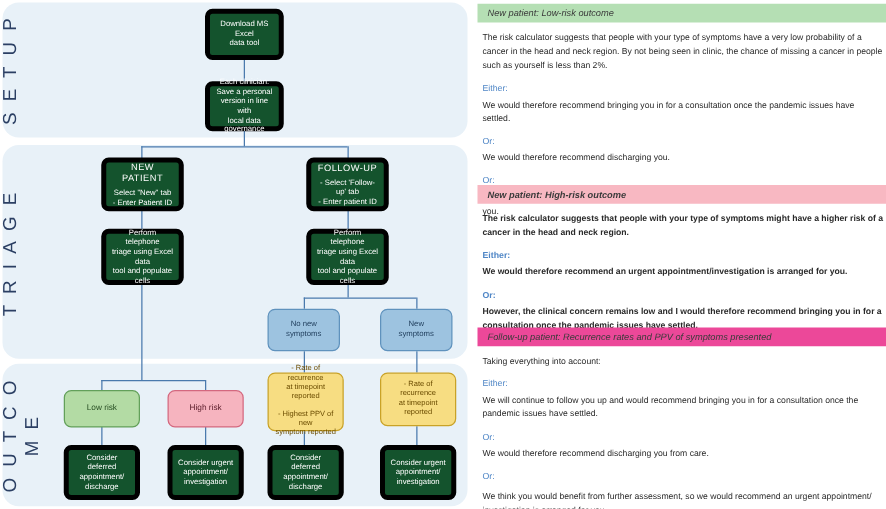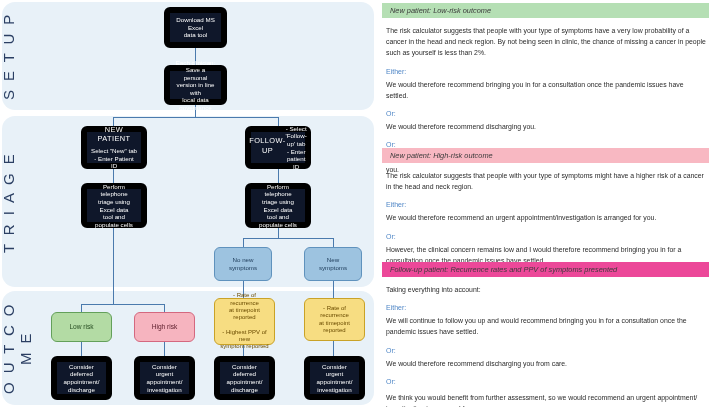--- a/index.html
+++ b/index.html
@@ -51,21 +51,21 @@
     border-radius:6px;
     display:flex;
     align-items:center;
     justify-content:center;
     text-align:center;
     line-height:1.22;
     padding:2px 4px;
     white-space:pre-line;
   }
   .bx-blue{
-    background:#0f172a;border:6px solid #000000;color:#ffffff;
+    background:#14532d;border:4px solid #000000;color:#ffffff;
     font-size:6.2px;
   }
   .bx-lblue{
     background:#9dc3e0;border:1px solid #5f92bd;color:#1d3b59;
     font-size:6.2px;
   }
   .bx-green{
     background:#b3dba4;border:1px solid #63a05a;color:#274d22;
     font-size:6.6px;
   }
@@ -157,21 +157,21 @@
 Save a personal
 version in line with
 local data governance</div>
 
     <div class="box bx-blue bx-head" style="left:81px;top:126px;width:66px;height:43px;flex-direction:column;">
       <span class="hdline">NEW PATIENT</span>
       <span class="boxinner" style="font-size:6.2px;white-space:pre-line;">Select "New" tab
 - Enter Patient ID</span>
     </div>
 
-    <div class="box bx-blue bx-head" style="left:245px;top:126px;width:66px;height:43px;">
+    <div class="box bx-blue bx-head" style="left:245px;top:126px;width:66px;height:43px;flex-direction:column;">
       <span class="hdline">FOLLOW-UP</span>
       <span class="boxinner" style="font-size:6.2px;white-space:pre-line;">- Select 'Follow-up' tab
 - Enter patient ID</span>
     </div>
 
     <div class="box bx-blue" style="left:81px;top:183px;width:66px;height:45px;">Perform telephone
 triage using Excel data
 tool and populate cells</div>
 
     <div class="box bx-blue" style="left:245px;top:183px;width:66px;height:45px;">Perform telephone
@@ -223,21 +223,21 @@
         <div class="para">The risk calculator suggests that people with your type of symptoms have a very low probability of a cancer in the head and neck region. By not being seen in clinic, the chance of missing a cancer in people such as yourself is less than 2%.</div>
         <div class="eo">Either:</div>
         <div class="para tight">We would therefore recommend bringing you in for a consultation once the pandemic issues have settled.</div>
         <div class="eo">Or:</div>
         <div class="para tight">We would therefore recommend discharging you.</div>
         <div class="eo">Or:</div>
         <div class="para tight">I still have clinical concern and would recommend an urgent appointment/investigation is arranged for you.</div>
       </div>
     </div>
 
-    <div style="position:absolute;top:148px;left:0;width:327px;">
+    <div style="position:absolute;top:148px;left:0;width:327px;font-weight:bold;">
       <div class="sec-head sec-pink">New patient: High-risk outcome</div>
       <div class="sec-body">
         <div class="para">The risk calculator suggests that people with your type of symptoms might have a higher risk of a cancer in the head and neck region.</div>
         <div class="eo">Either:</div>
         <div class="para tight">We would therefore recommend an urgent appointment/investigation is arranged for you.</div>
         <div class="eo">Or:</div>
         <div class="para tight">However, the clinical concern remains low and I would therefore recommend bringing you in for a consultation once the pandemic issues have settled.</div>
       </div>
     </div>
 

